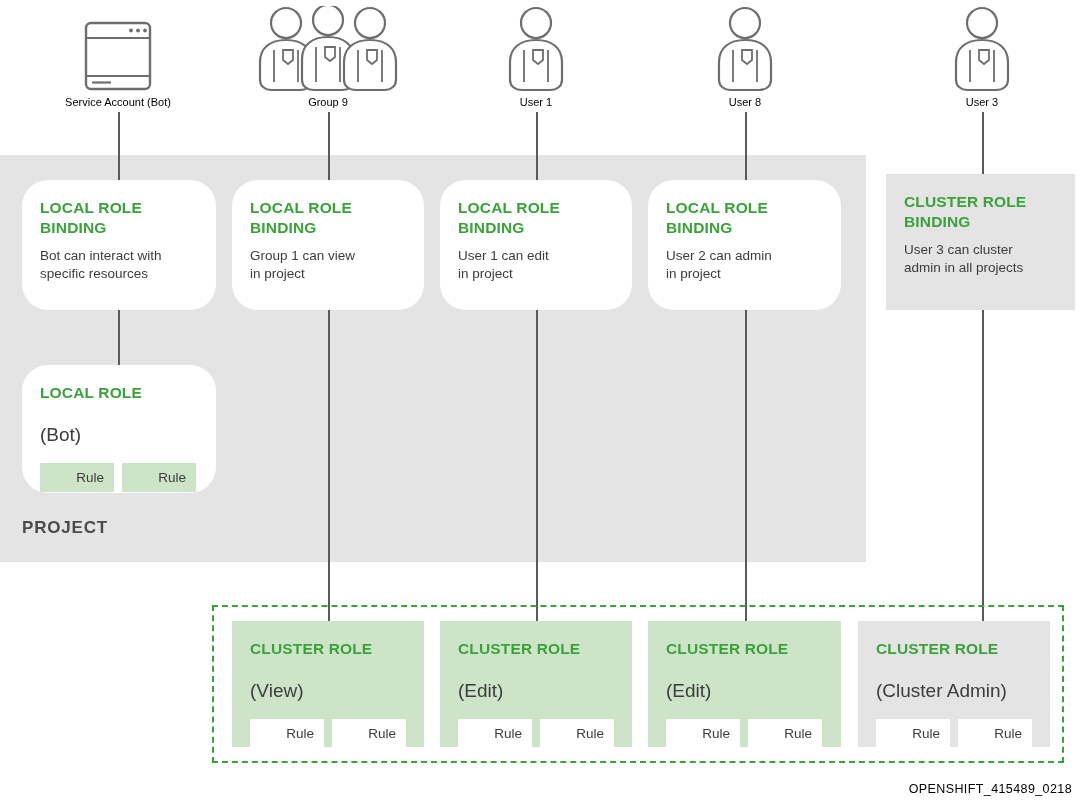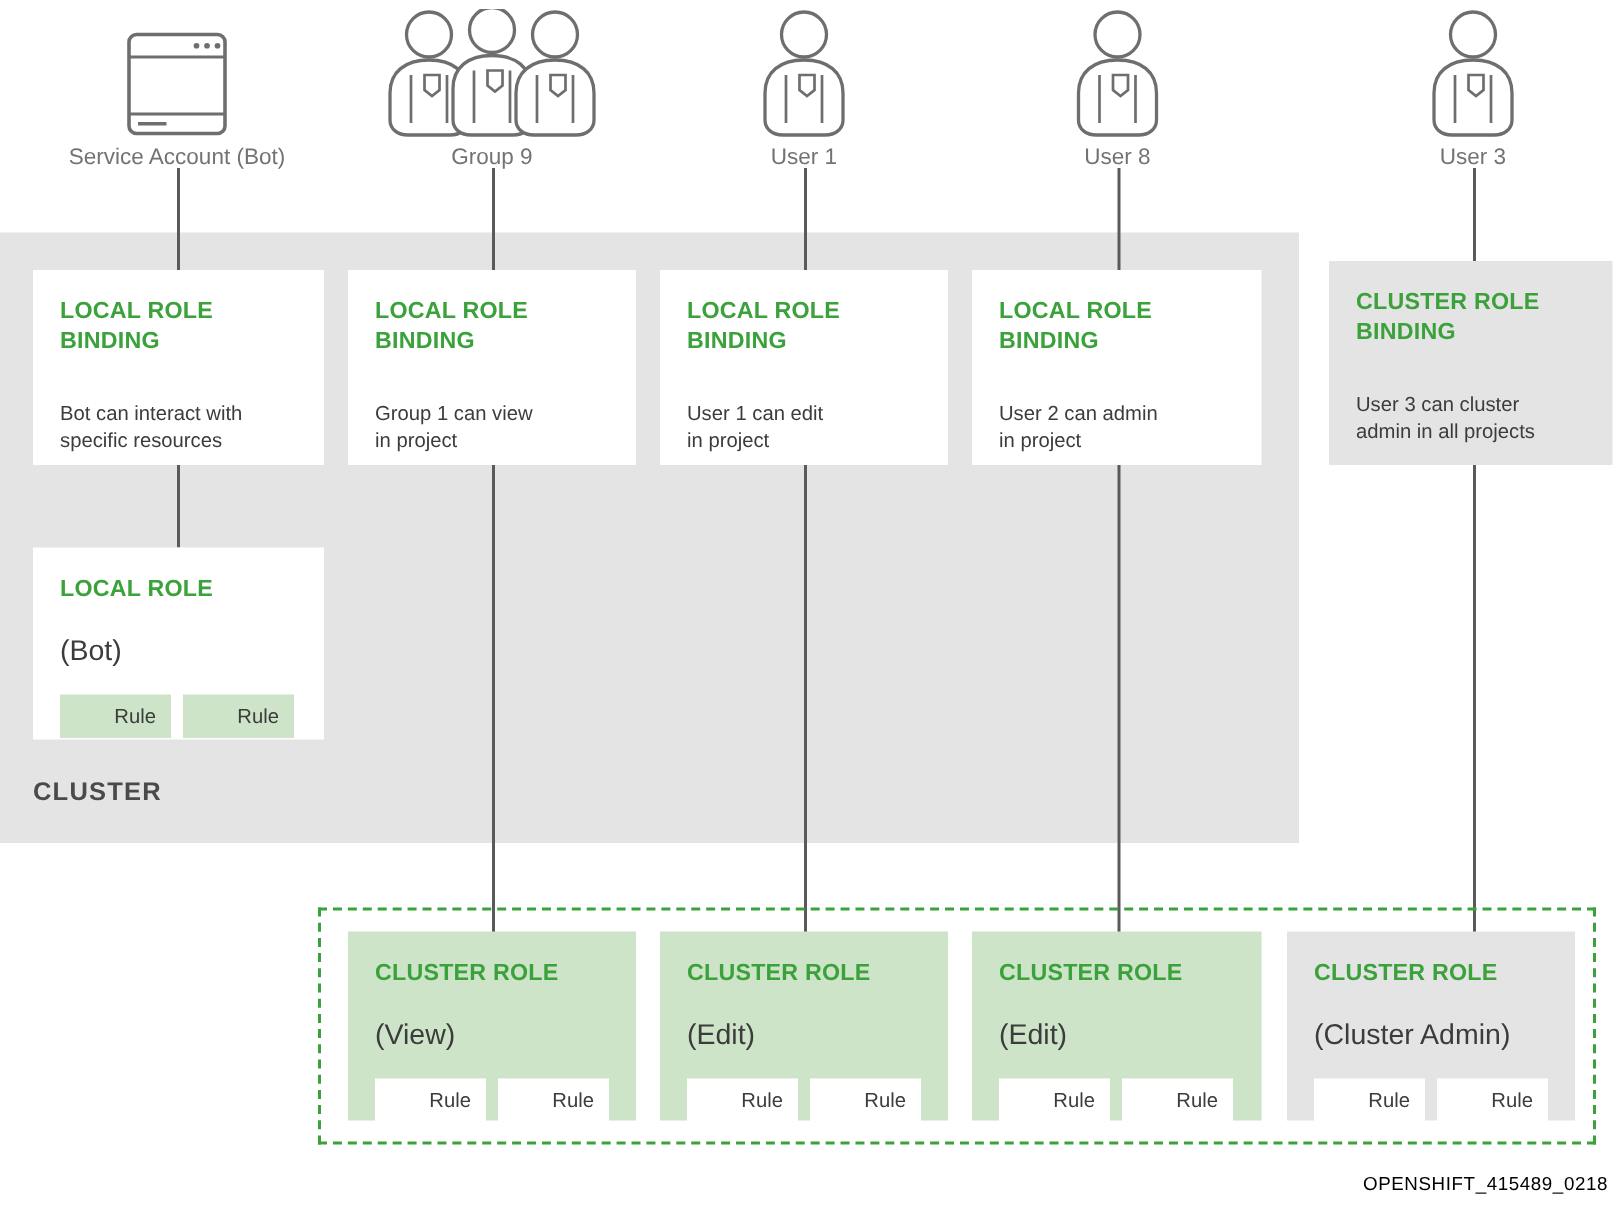--- a/index.html
+++ b/index.html
@@ -24,45 +24,45 @@
   }
 
   
   .conn {
     position: absolute; width: 2px; background: #5a5a5a;
   }
 
   
   .actor { position: absolute; text-align: center; }
   .actor .caption {
-    font-size: 15px; color: #737373; white-space: nowrap;
+    font-size: 11px; color: #000000; white-space: nowrap;
     margin-top: 4px;
   }
   .icon-wrap { display:flex; align-items:flex-end; justify-content:center; height: 88px; }
 
   
   .card {
     position: absolute;
     padding: 18px 18px 0 18px;
   }
-  .card.white { background: #ffffff; }
+  .card.white { background: #ffffff; border-radius: 26px; }
   .card.gray  { background: #e4e4e4; }
   .card.green { background: #cde4c9; }
 
   .card-title {
     color: #3ba23b; font-weight: bold; font-size: 15.5px;
     line-height: 1.26; letter-spacing: 0.15px;
   }
   .card-sub {
     color: #3c3c3c; font-size: 19px; line-height: 1.33;
     margin-top: 19px;
   }
   .card-desc {
     color: #3c3c3c; font-size: 13.5px; line-height: 1.36;
-    margin-top: 30px;
+    margin-top: 10px;
   }
 
   .rules { display: flex; gap: 8px; margin-top: 16px; }
   .rule {
     font-size: 13.5px; color: #3c3c3c;
     padding: 7px 10px 7px 12px;
     min-width: 74px;
     text-align: right;
   }
   .rule.green { background: #cde4c9; }
@@ -79,21 +79,21 @@
     position: absolute; right: 8px; top: 782px;
     font-size: 12.5px; color: #000000; letter-spacing: 0.4px;
   }
 </style>
 </head>
 <body>
 
 <div id="stage">
 
   <div class="project-band"></div>
-  <div class="project-label">CLUSTER</div>
+  <div class="project-label">PROJECT</div>
 
   <div class="conn" style="left:118px; top:112px;  height:68px;"></div>
   <div class="conn" style="left:118px; top:310px;  height:55px;"></div>
   <div class="conn" style="left:328px; top:112px;  height:68px;"></div>
   <div class="conn" style="left:328px; top:310px;  height:320px;"></div>
   <div class="conn" style="left:536px; top:112px;  height:68px;"></div>
   <div class="conn" style="left:536px; top:310px;  height:320px;"></div>
   <div class="conn" style="left:745px; top:112px;  height:68px;"></div>
   <div class="conn" style="left:745px; top:310px;  height:320px;"></div>
   <div class="conn" style="left:982px; top:112px;  height:68px;"></div>

